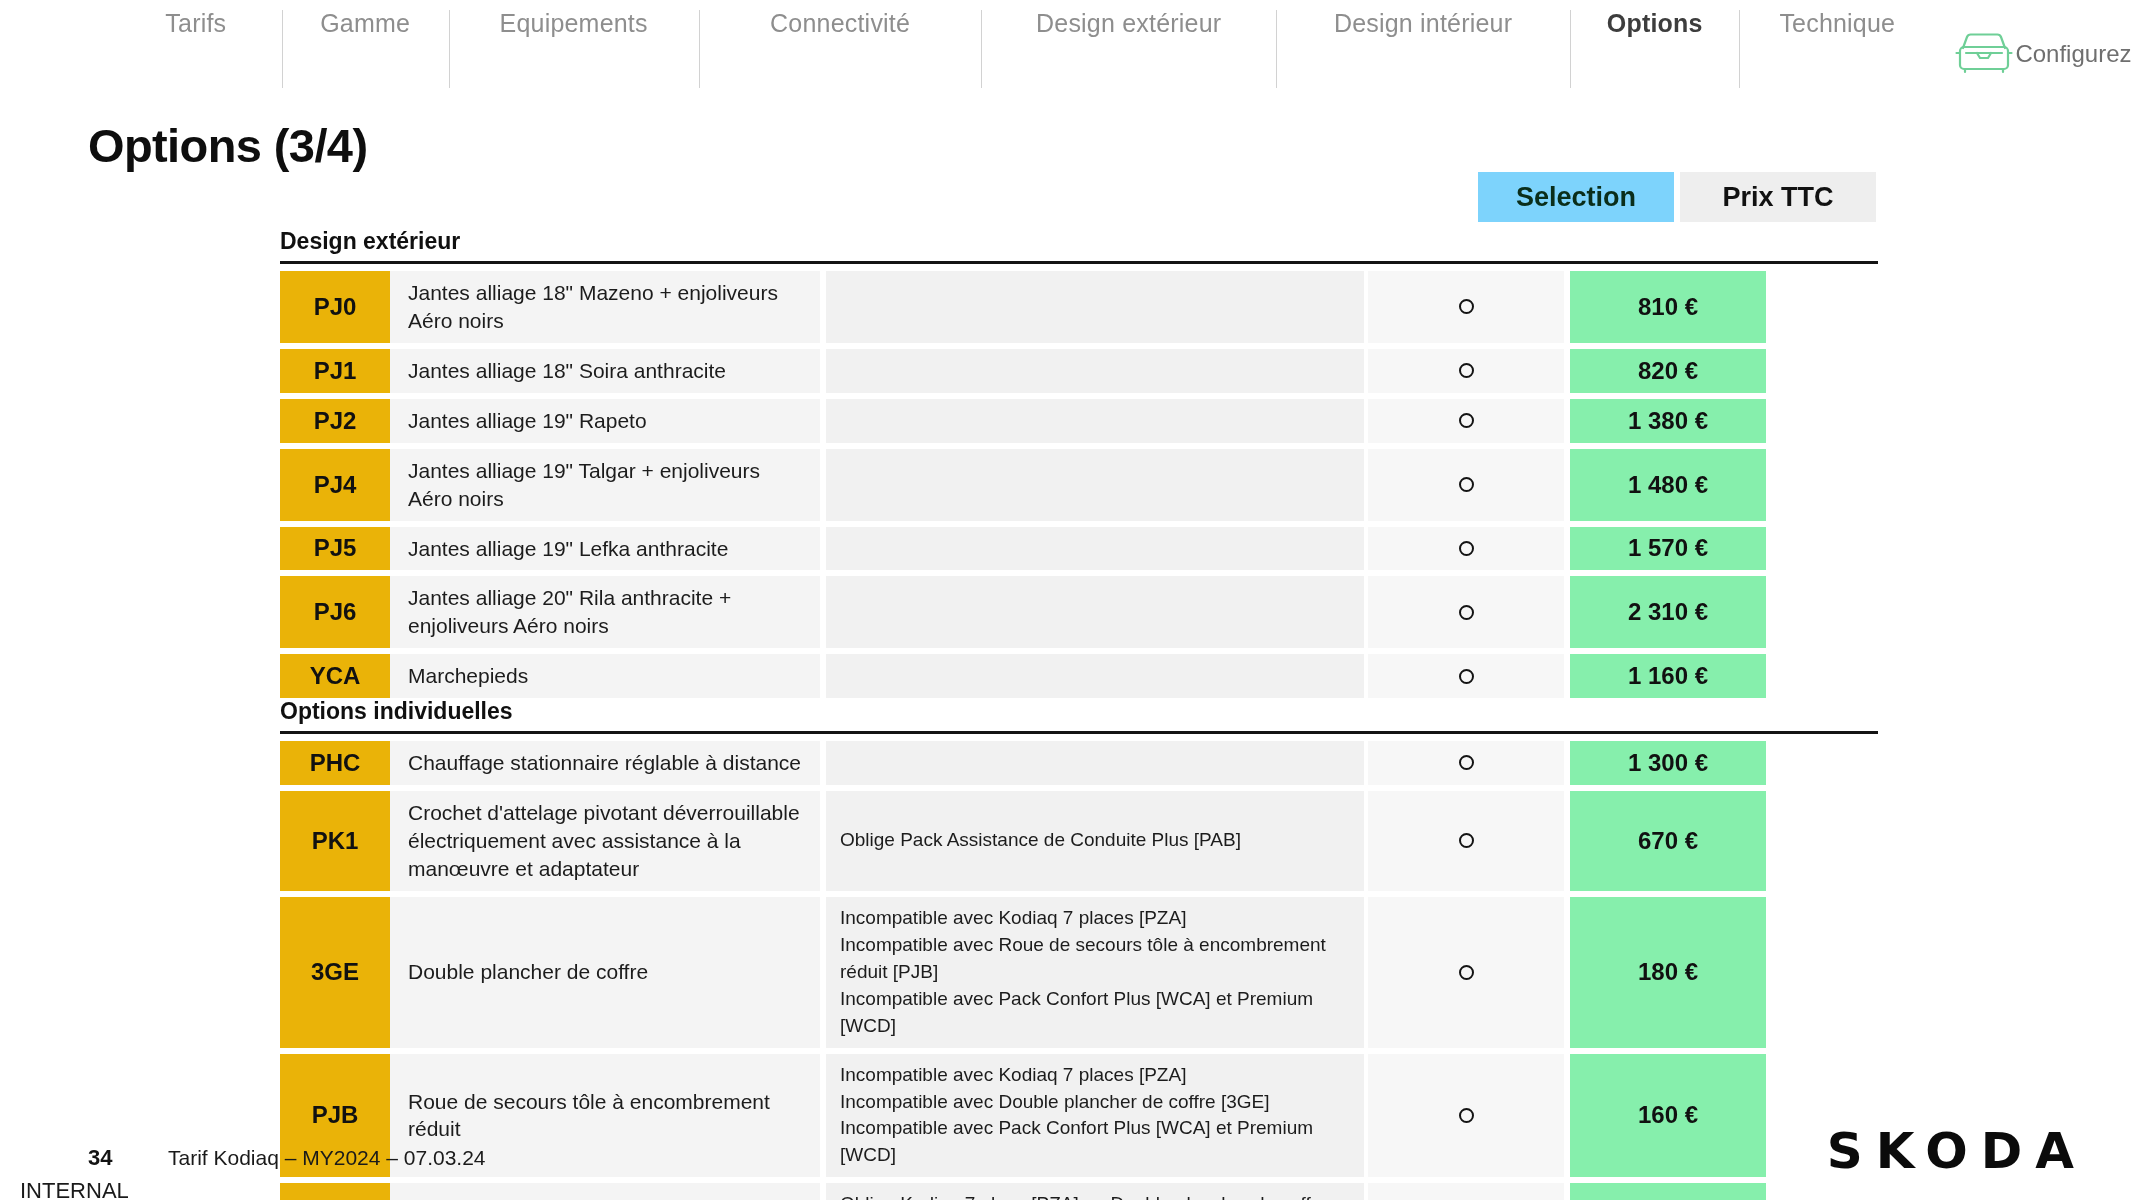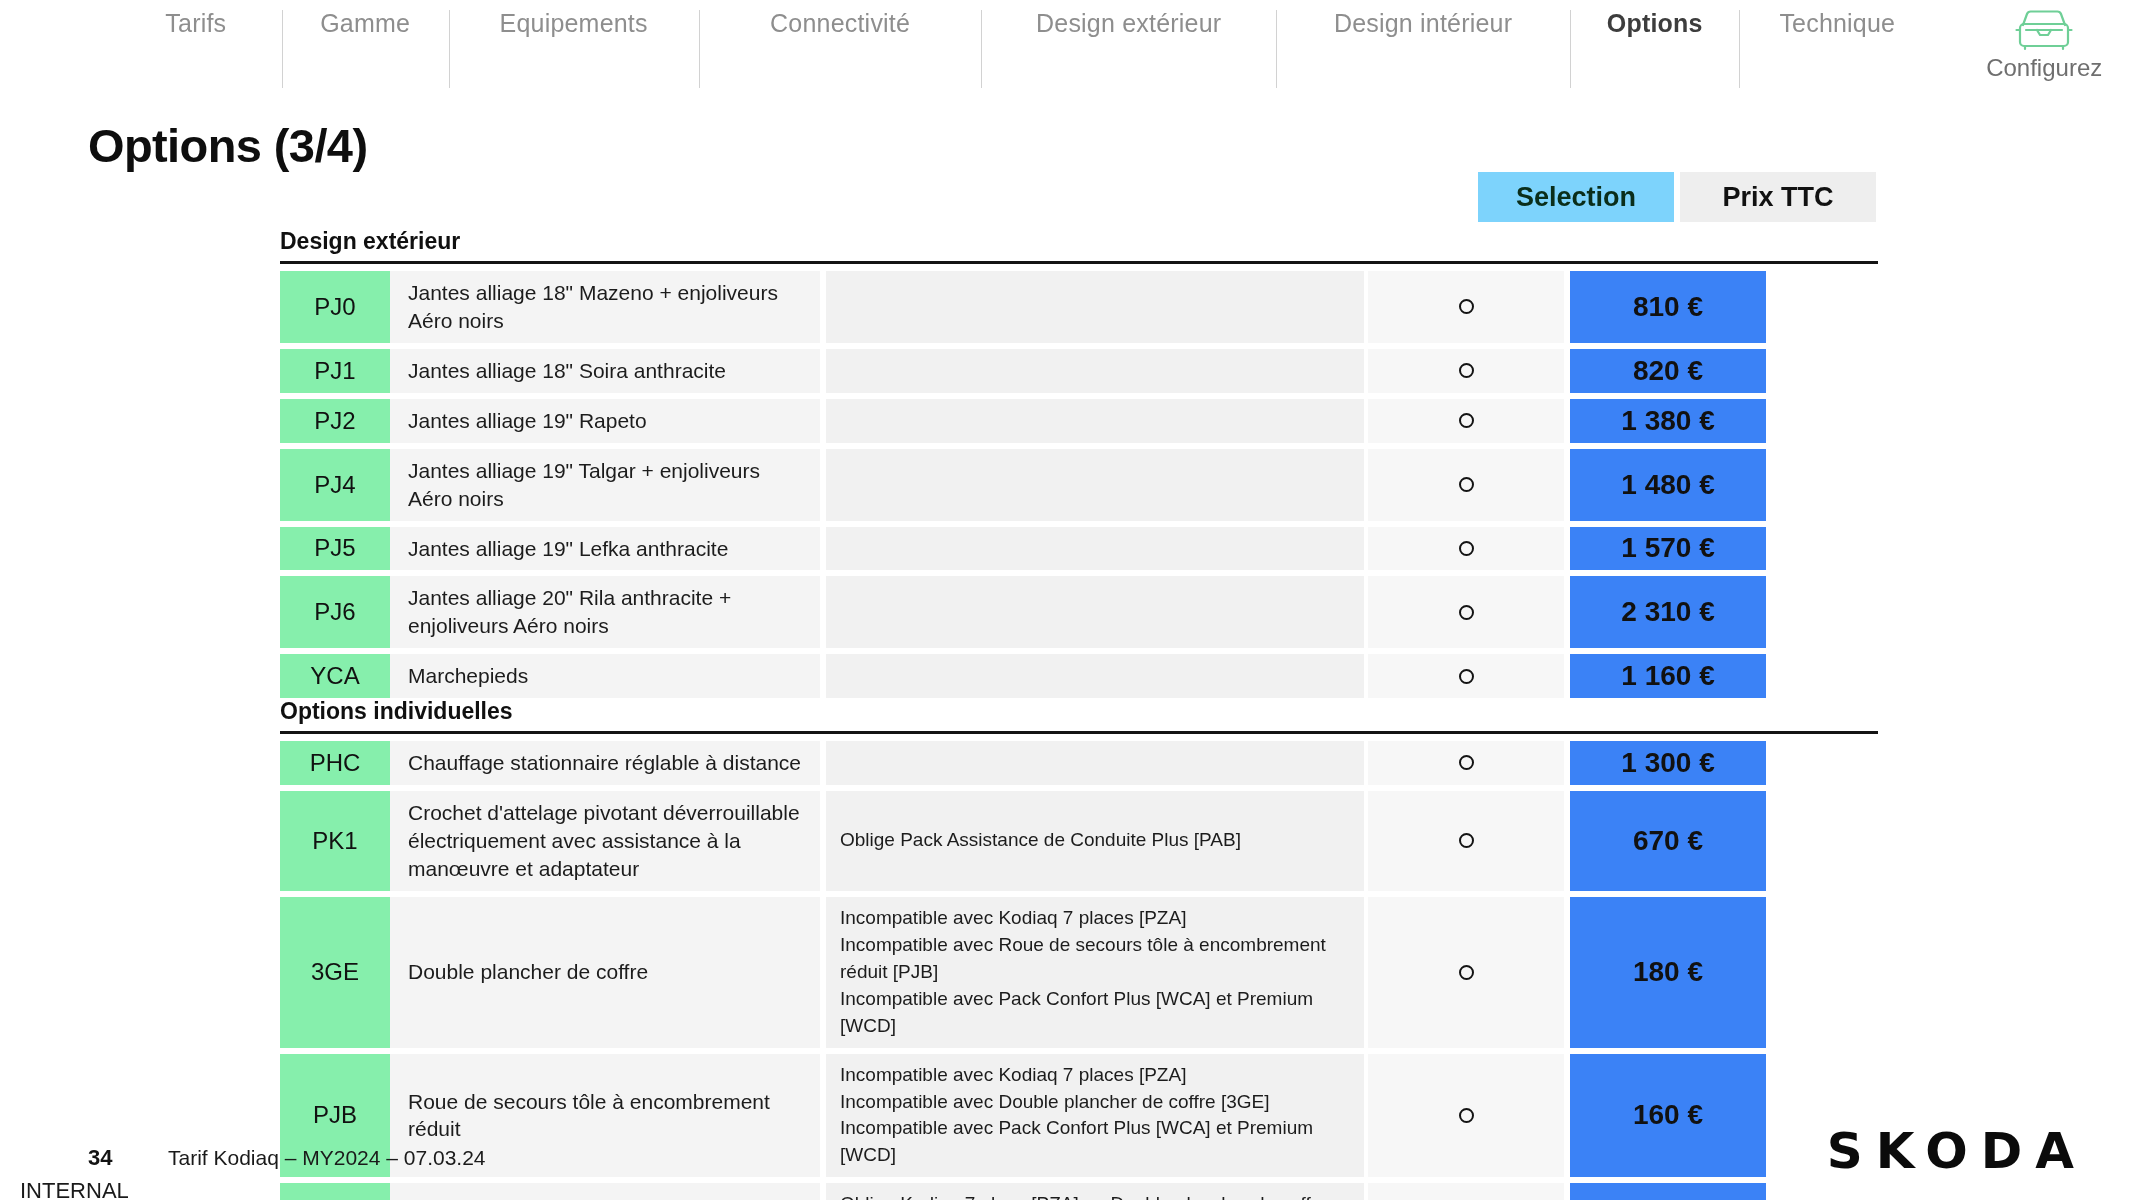--- a/index.html
+++ b/index.html
@@ -25,21 +25,21 @@
     white-space: nowrap;
   }
   .nav-item + .nav-item::before {
     content:""; position:absolute; left:0; top:10px;
     width:1px; height:78px; background:#d2d2d2;
   }
   .nav-item.active { color:#3d3d3d; font-weight: bold; text-align: center; }
 
   #nav-configurator {
     width: 185px; height: 98px;
-    display:flex; flex-direction: column; align-items:center;
+    display:flex; align-items:center;
     justify-content:flex-start; padding-top: 8px;
     margin-left: 18px;
   }
   #nav-configurator .carwrap { height: 44px; display:flex; align-items:center; }
   #nav-configurator .label {
     font-size: 24px; color:#6f6f6f; margin-top: 2px;
   }
 
   
   #page-title {
@@ -73,44 +73,44 @@
   .section-rule {
     height: 3px; background:#141414; width: 1598px; margin-bottom: 7px;
   }
 
   .row {
     display:flex; width: 1598px; margin-bottom: 6px; align-items:stretch;
   }
   .cell { display:flex; align-items:center; }
 
   .c-code {
-    width: 110px; background:#86efac; color:#111;
-    font-size: 24px; font-weight:normal;
+    width: 110px; background:#eab308; color:#111;
+    font-size: 24px; font-weight:bold;
     justify-content:center;
   }
   .c-desc {
     width: 430px; background:#f4f4f4; color:#1c1c1c;
     font-size: 21px; padding: 8px 16px 8px 18px; line-height: 1.33;
   }
   .c-note {
     width: 538px; background:#f1f1f1; color:#1c1c1c;
     font-size: 19px; padding: 8px 14px; line-height: 1.42;
     margin-left: 6px;
     white-space: pre-line;
   }
   .c-sel {
     width: 196px; background:#f7f7f7;
     justify-content:center; margin-left: 4px;
   }
   .c-sel .radio {
     width: 15px; height: 15px; border:2px solid #141414; border-radius:50%;
   }
   .c-price {
-    width: 196px; background:#3b82f6; color:#111;
-    font-size: 28px; font-weight: bold;
+    width: 196px; background:#86efac; color:#111;
+    font-size: 24px; font-weight: bold;
     justify-content:center; margin-left: 6px;
   }
 
   
   #footer-page {
     position:absolute; left: 88px; top: 1145px;
     font-size: 22px; font-weight: bold; color:#131313;
   }
   #footer-text {
     position:absolute; left: 168px; top: 1146px;

